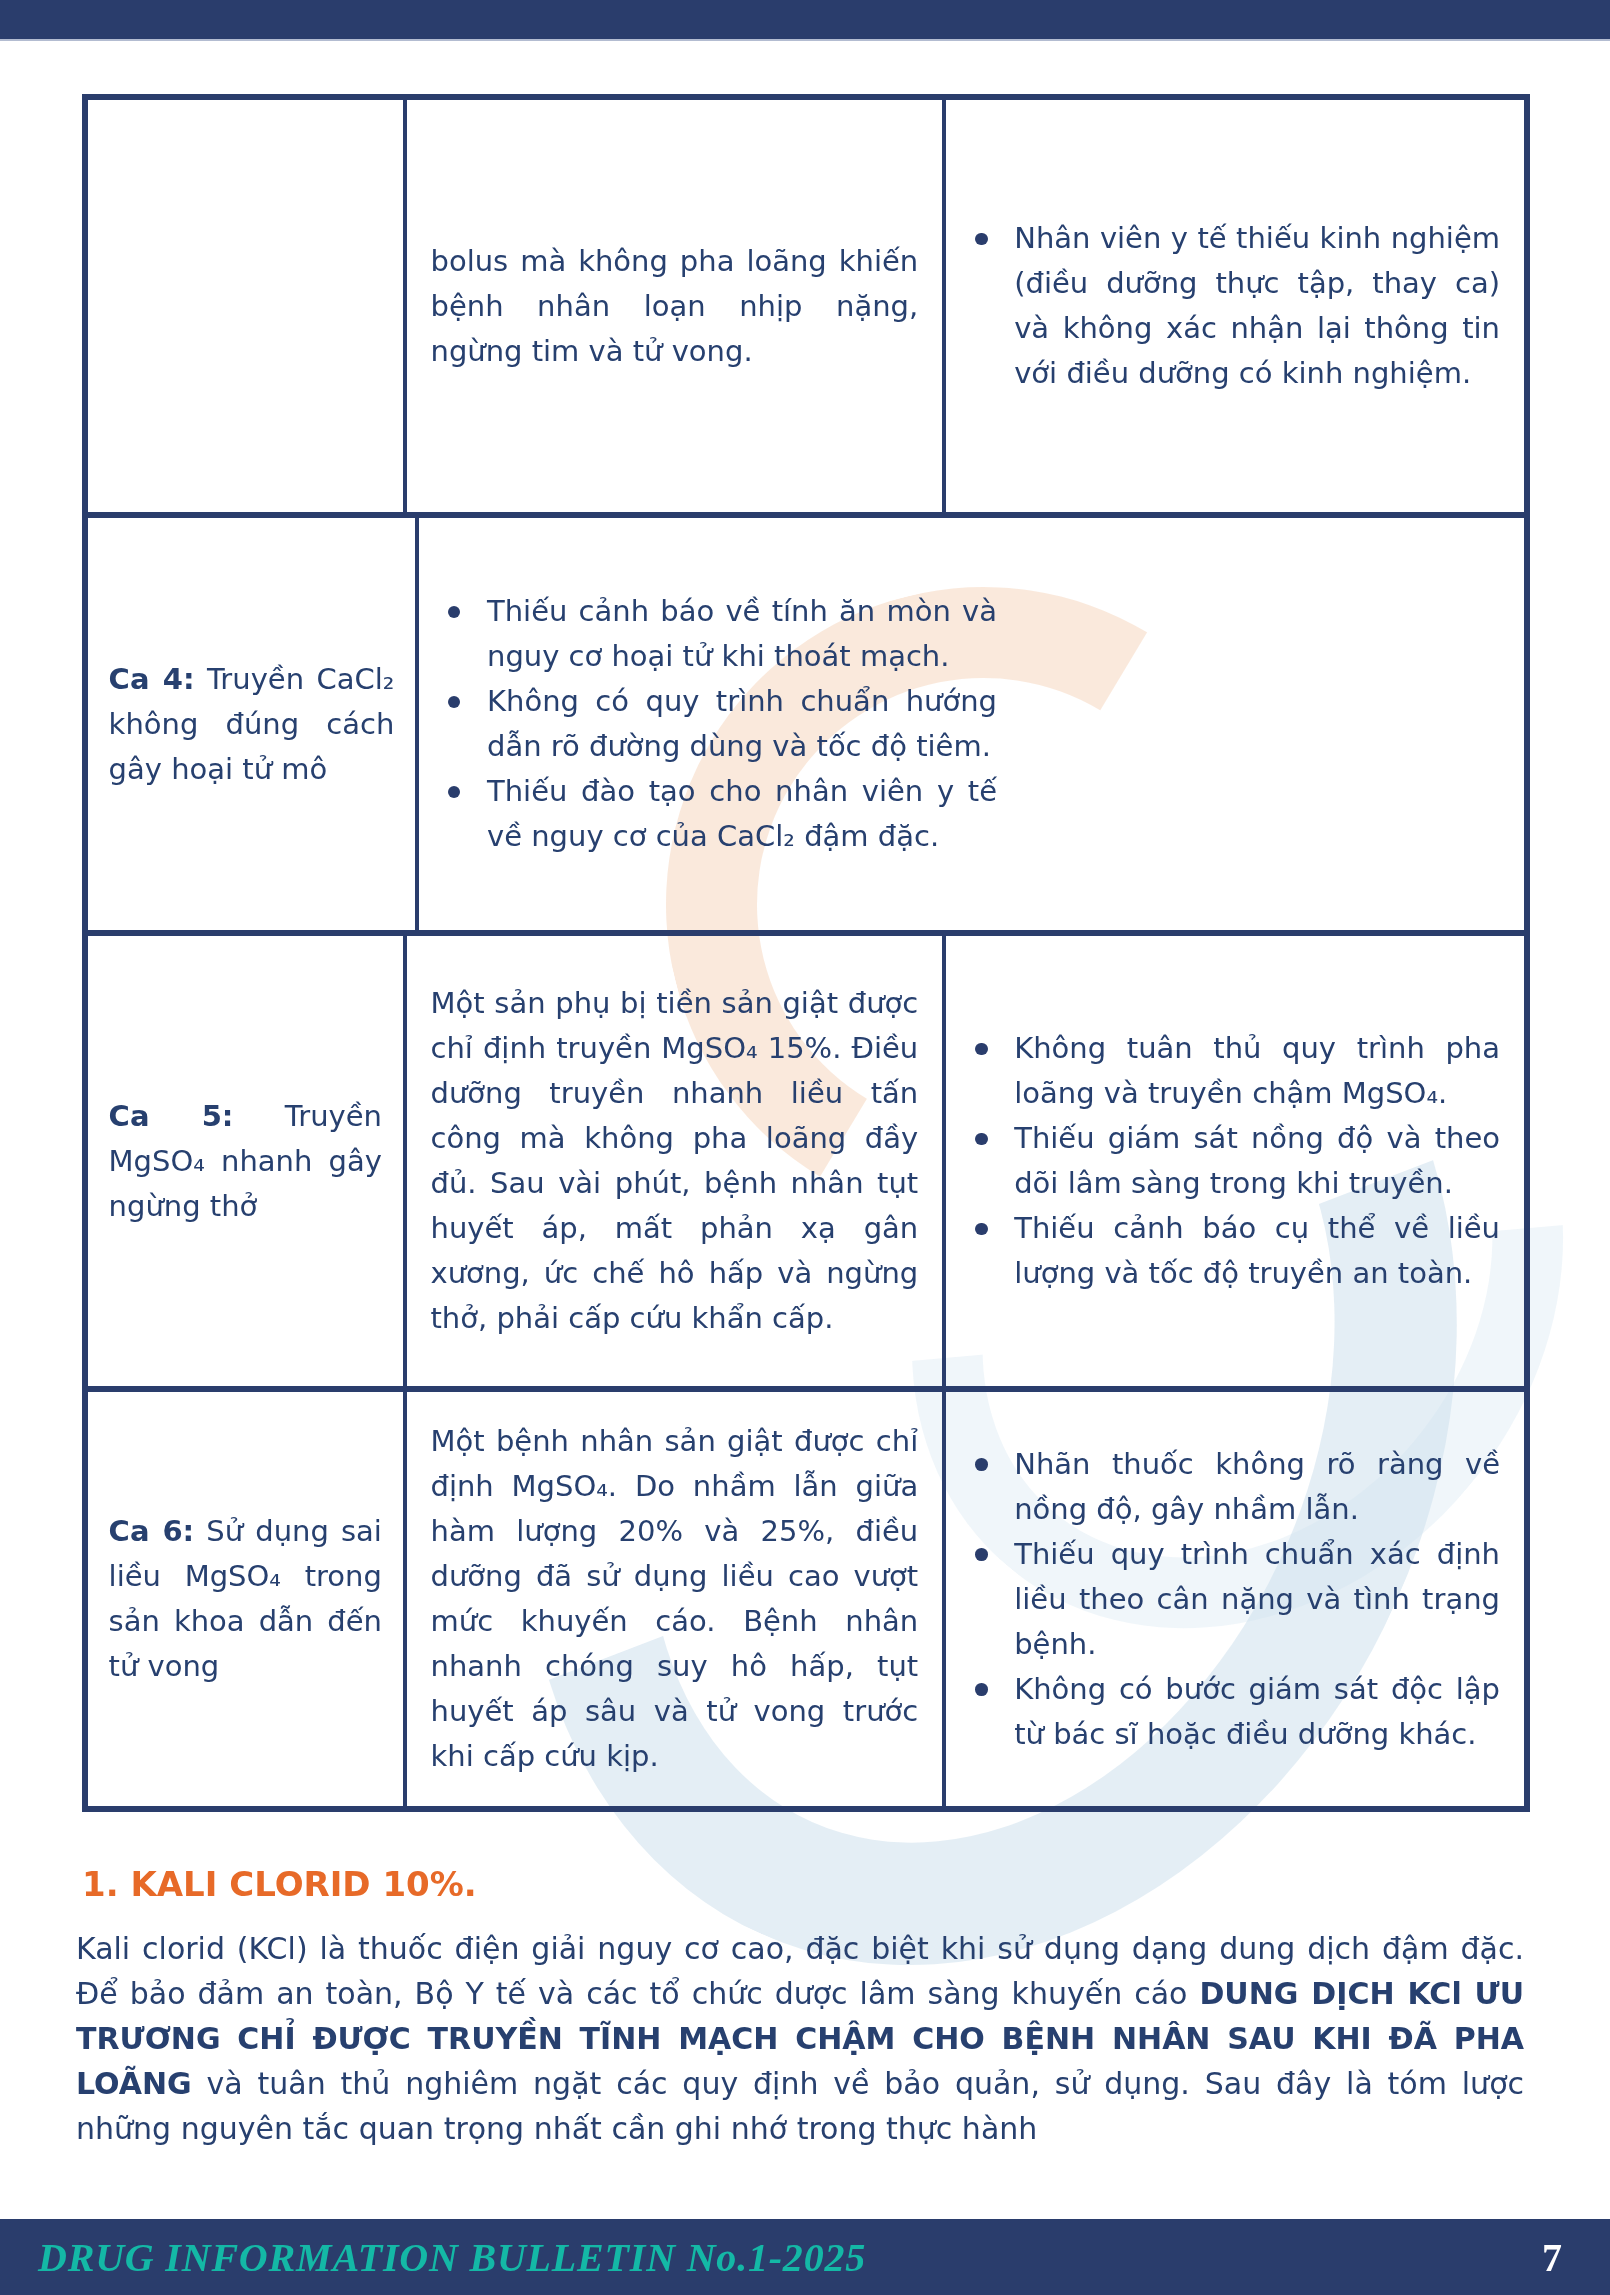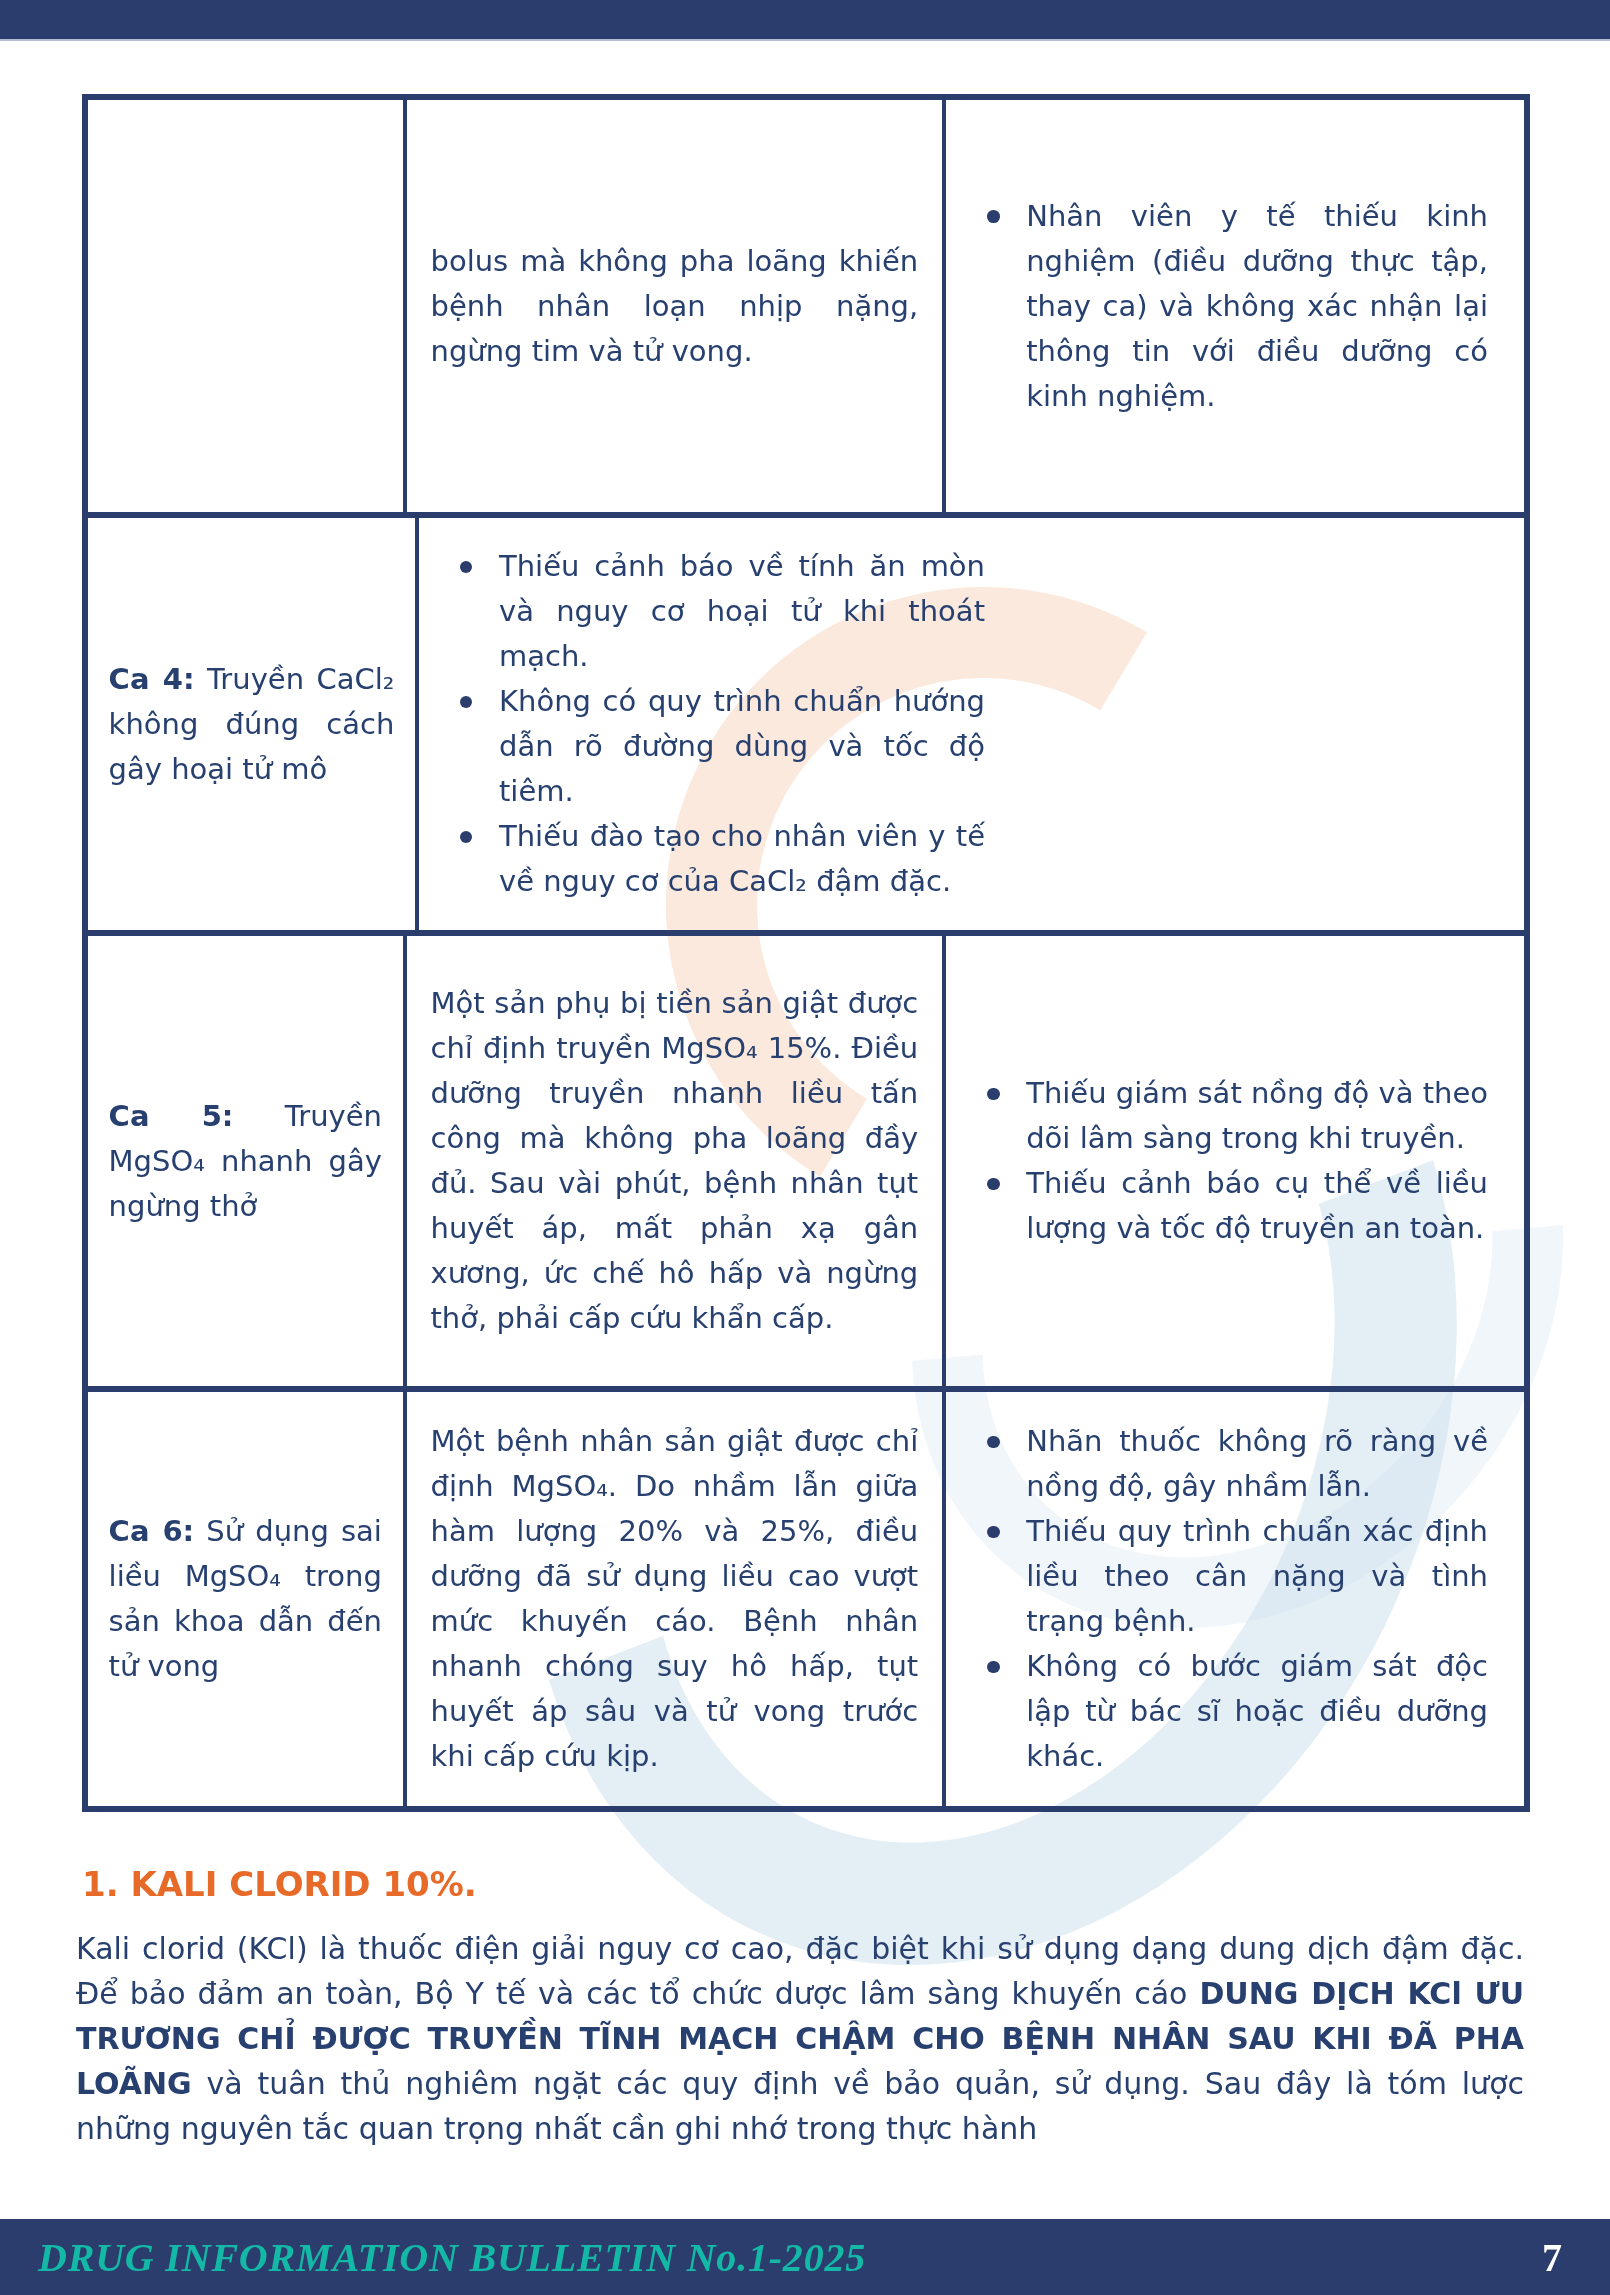--- a/index.html
+++ b/index.html
@@ -67,21 +67,21 @@
   .cell{
     display:flex;flex-direction:column;justify-content:center;
     font-size:29px;line-height:45px;
   }
   .cell + .cell{border-left:4.8px solid var(--navy);}
   .c1{width:327px;padding:16px 20.6px;border-radius:11px;}
   .c2{width:562px;padding:16px 24px;}
   .c3{width:606px;padding:16px 24px;}
   .just{text-align:justify;}
   .case-label strong{font-weight:bold;}
-  ul.causes{list-style:none;margin:12px;padding:0;}
+  ul.causes{list-style:none;margin:0;padding:0;}
   ul.causes li{position:relative;padding-left:44px;display:block;}
   .dot{
     position:absolute;left:4.8px;top:16.7px;width:12.7px;height:12.7px;
     border-radius:50%;background:var(--navy);display:block;
   }
   .cause-text{display:block;text-align:justify;}
   
   .section-heading{
     position:absolute;left:82px;top:1864px;width:1448px;
     color:var(--orange);font-weight:bold;font-size:34px;z-index:1;
@@ -146,20 +146,24 @@
     <div class="cell c1">
       <p class="case-label just"><strong>Ca 5:</strong><span> Truyền MgSO₄ nhanh gây ngừng thở</span></p>
     </div>
     <div class="cell c2">
       <p class="just">Một sản phụ bị tiền sản giật được chỉ định truyền MgSO₄ 15%. Điều dưỡng truyền nhanh liều tấn công mà không pha loãng đầy đủ. Sau vài phút, bệnh nhân tụt huyết áp, mất phản xạ gân xương, ức chế hô hấp và ngừng thở, phải cấp cứu khẩn cấp.</p>
     </div>
     <div class="cell c3">
       <ul class="causes">
         <li>
             <span class="dot"></span>
+            <span class="cause-text">Không tuân thủ quy trình pha loãng và truyền chậm MgSO₄.</span>
+          </li>
+        <li>
+            <span class="dot"></span>
             <span class="cause-text">Thiếu giám sát nồng độ và theo dõi lâm sàng trong khi truyền.</span>
           </li>
         <li>
             <span class="dot"></span>
             <span class="cause-text">Thiếu cảnh báo cụ thể về liều lượng và tốc độ truyền an toàn.</span>
           </li>
       </ul>
     </div>
   </div>
 

